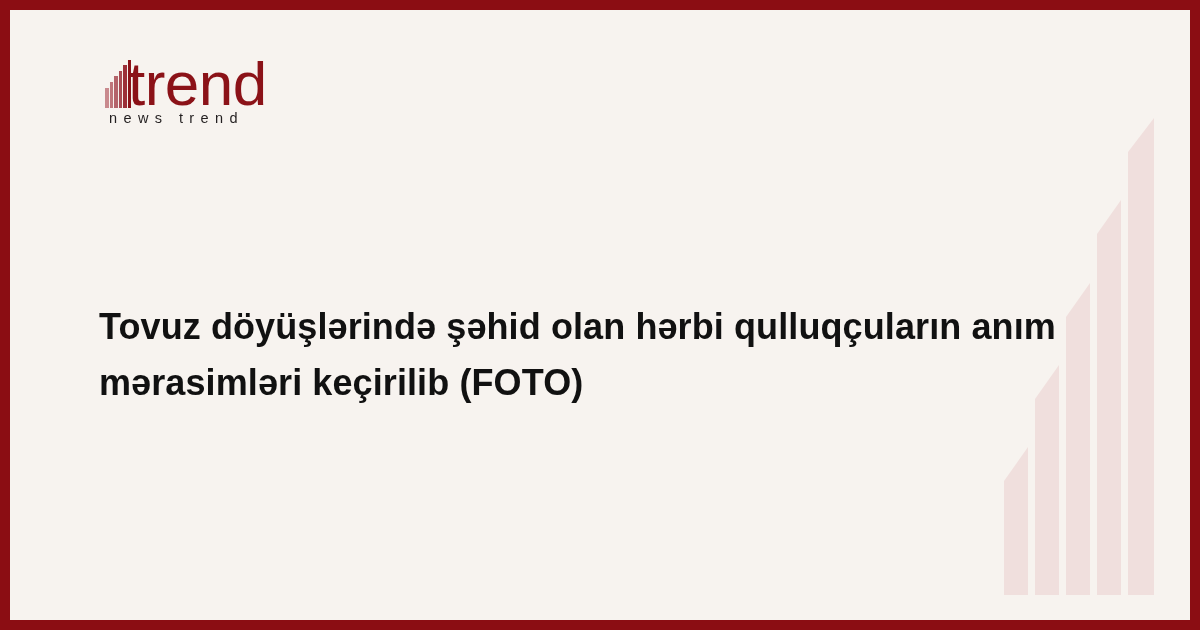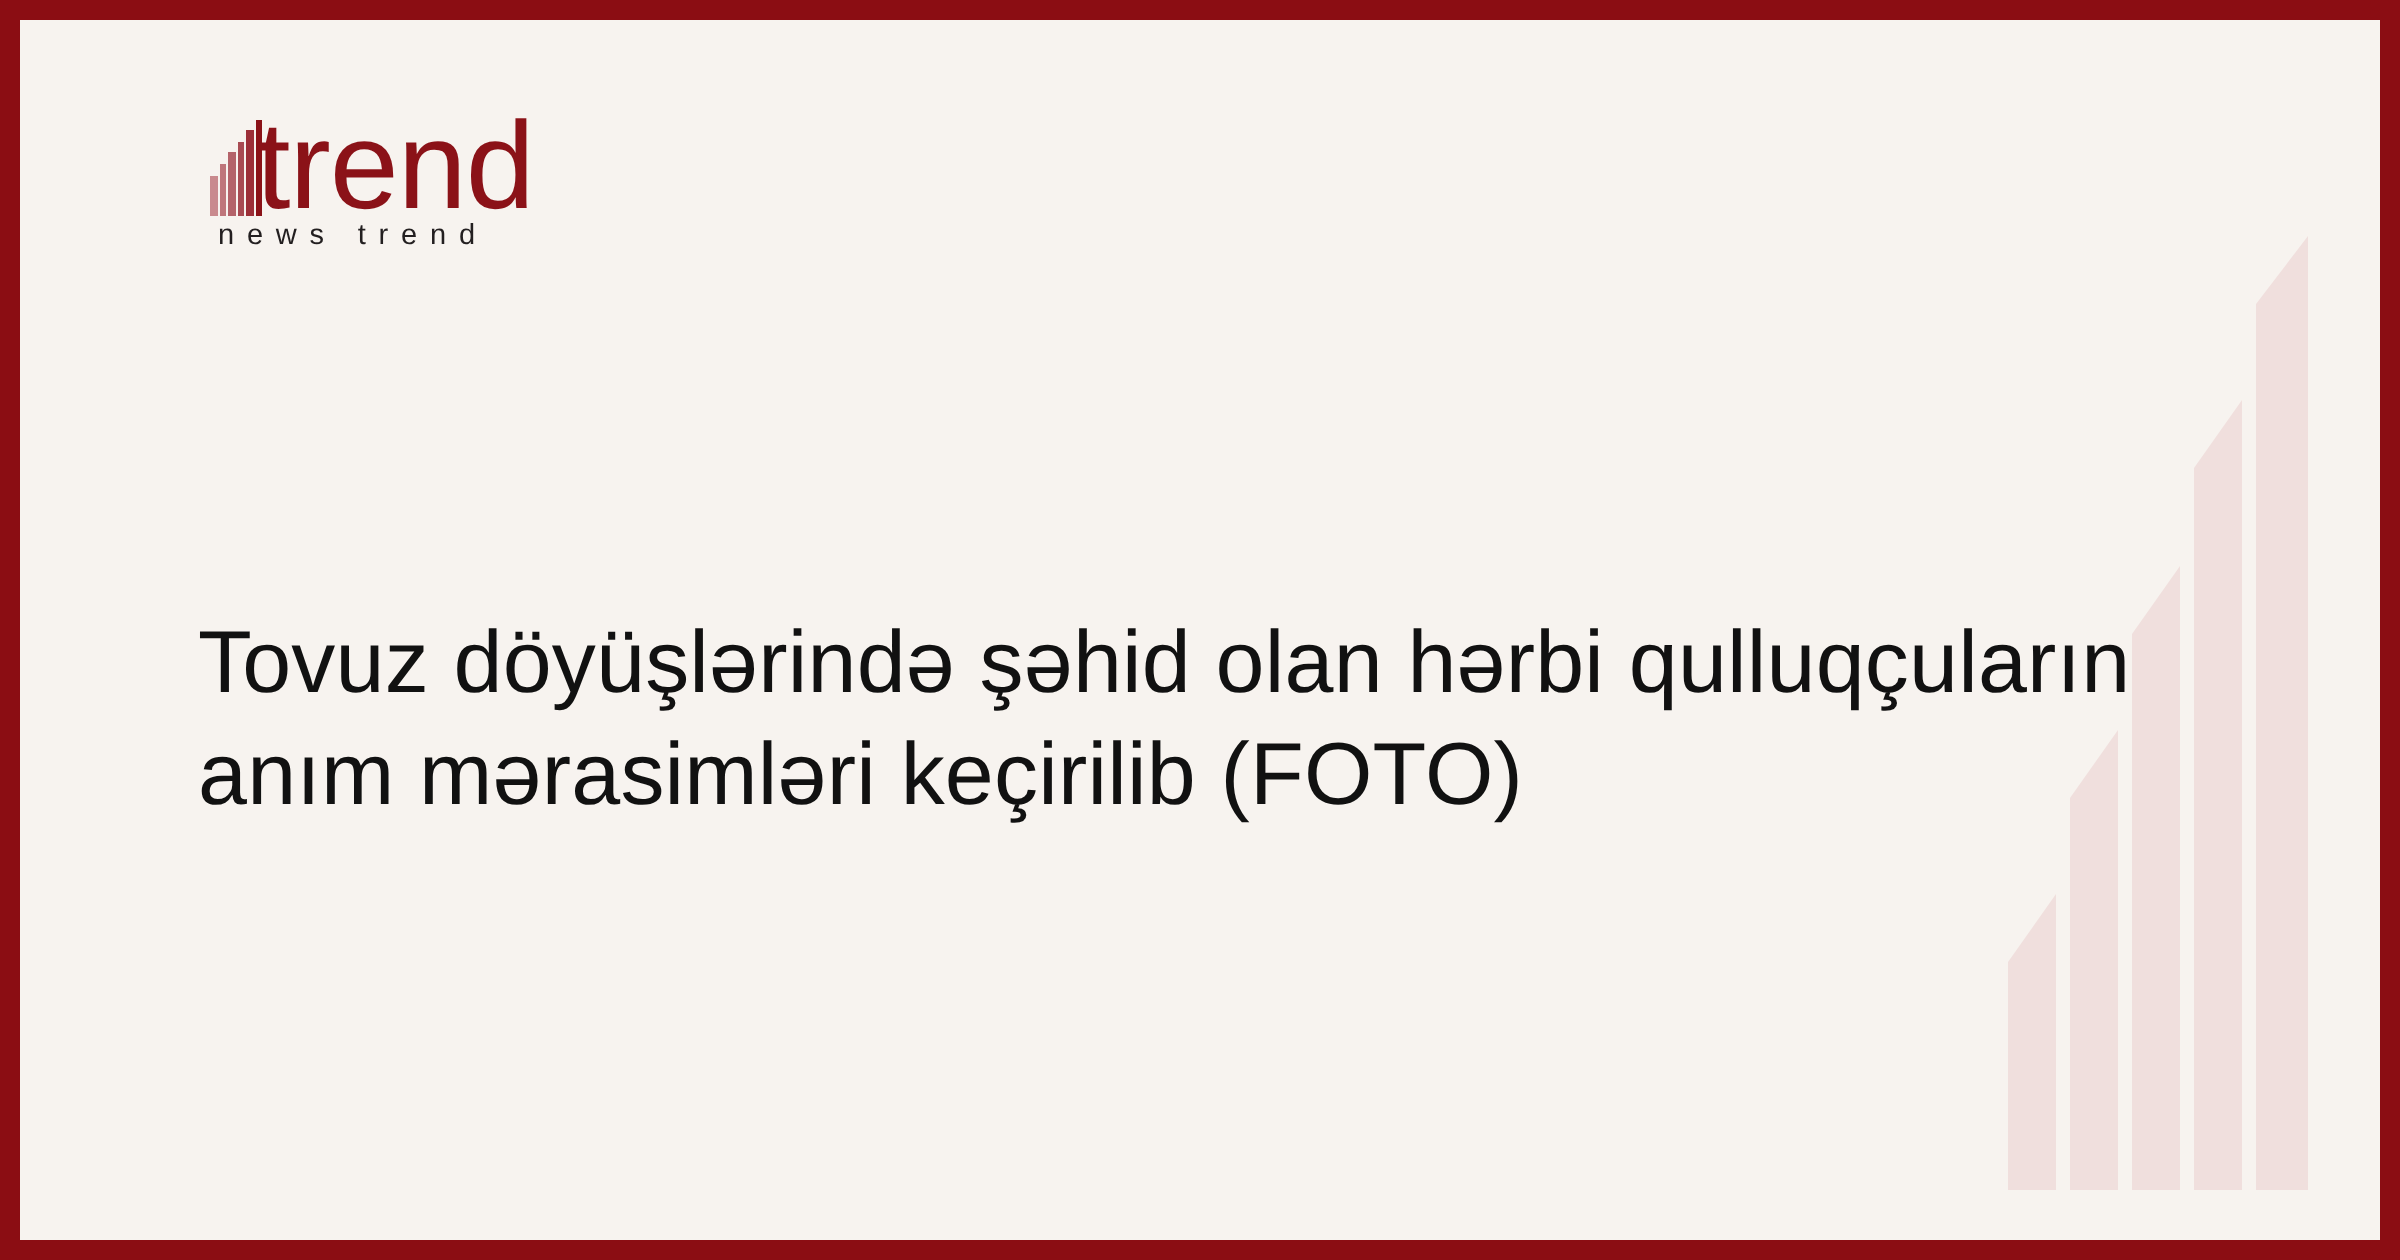--- a/index.html
+++ b/index.html
@@ -86,23 +86,23 @@
     font-weight: 400;
     letter-spacing: 6.4px;
   }
 
   
   #headline {
     position: absolute;
     left: 89px;
     top: 265px;
     width: 1000px;
-    font-size: 44px;
+    font-size: 36px;
     line-height: 56px;
-    font-weight: 400;
+    font-weight: 700;
     color: #111111;
     letter-spacing: 0.1px;
     font-family: "Liberation Sans", sans-serif;
   }
 </style>
 </head>
 <body>
 
 <div id="card">
   <div id="inner">

